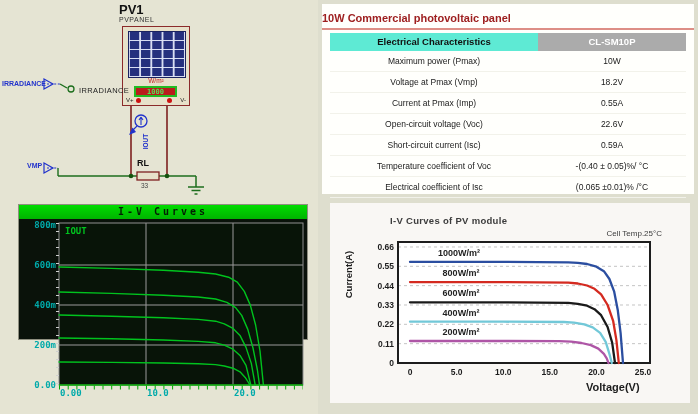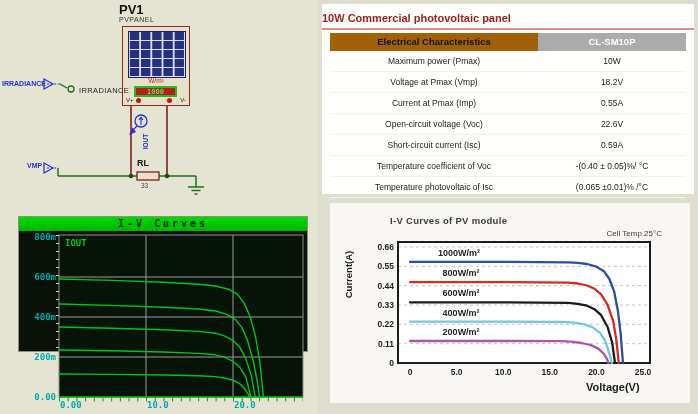--- a/index.html
+++ b/index.html
@@ -26,29 +26,29 @@
   .schem-label-blue{color:#2233CC;font-size:7px;font-weight:bold;}
   .schem-label-net{color:#222;font-size:7.5px;letter-spacing:.4px;}
   .irr-term{left:2px;top:80px;}
   .irr-net{left:79px;top:86px;}
   .vmp-term{left:27px;top:162px;}
   .probe-lab{left:130px;top:138px;width:30px;text-align:center;transform:rotate(-90deg);color:#2233CC;font-size:6.5px;font-weight:bold;}
   .rl-ref{left:137px;top:158px;font-size:9px;font-weight:bold;color:#111;}
   .rl-val{left:141px;top:182px;font-size:6.5px;color:#444;}
 
   
-  .scope{left:18px;top:216px;width:290px;height:136px;background:#0A120A;border:1px solid #8F8F80;box-sizing:border-box;}
+  .scope{left:18px;top:204px;width:290px;height:136px;background:#0A120A;border:1px solid #8F8F80;box-sizing:border-box;}
   .scope-title{height:14px;background:linear-gradient(#00DC00,#00B400);color:#032003;text-align:center;
                font-family:"DejaVu Sans Mono",monospace;font-size:10px;font-weight:bold;letter-spacing:3px;line-height:14px;}
 
   
   .spec{left:322px;top:4px;width:372px;height:190px;background:#FFFFFC;}
   .spec-title{padding-top:8px;height:16px;text-align:left;font-size:11px;font-weight:bold;color:#9E2020;border-bottom:2px solid #DD8E86;}
   .spec-head{display:flex;margin:3px 8px 0 8px;height:18px;}
-  .spec-head .h1{width:208px;background:#a16207;color:#111;font-size:9.5px;font-weight:bold;text-align:center;line-height:18px;}
+  .spec-head .h1{width:208px;background:#5eead4;color:#111;font-size:9.5px;font-weight:bold;text-align:center;line-height:18px;}
   .spec-head .h2{width:148px;background:#ABABAB;color:#FFF;font-size:9.5px;font-weight:bold;text-align:center;line-height:18px;}
   .spec-rows{margin:0 8px;}
   .spec-row{display:flex;height:20px;border-bottom:1px solid #F2F2EA;justify-content:flex-end;}
   .spec-row .c1{width:208px;font-size:8.5px;color:#1A1A1A;text-align:center;line-height:20px;}
   .spec-row .c2{width:148px;font-size:8.5px;color:#1A1A1A;text-align:center;line-height:20px;}
 
   
   .dchart{left:330px;top:203px;width:360px;height:200px;background:#F9F7F4;}
   .dc-title{position:absolute;left:60px;top:12px;font-size:9.5px;font-weight:bold;color:#3C3C3C;letter-spacing:.3px;}
   .dc-anno{position:absolute;right:28px;top:26px;font-size:8px;font-weight:normal;color:#3C3C3C;}
@@ -177,21 +177,21 @@
         </div>
         <div class="spec-row">
           <div class="c1">Short-circuit current (Isc)</div>
           <div class="c2">0.59A</div>
         </div>
         <div class="spec-row">
           <div class="c1">Temperature coefficient of Voc</div>
           <div class="c2">-(0.40 ± 0.05)%/ °C</div>
         </div>
         <div class="spec-row">
-          <div class="c1">Temperature photovoltaic of Isc</div>
+          <div class="c1">Electrical coefficient of Isc</div>
           <div class="c2">(0.065 ±0.01)% /°C</div>
         </div>
       </div>
   </div>
 
   <div class="abs dchart">
     <div class="dc-title">I-V Curves of PV module</div>
     <div class="dc-anno">Cell Temp.25°C</div>
     <div class="dc-ylab">Current(A)</div>
     <div class="dc-xlab">Voltage(V)</div>

